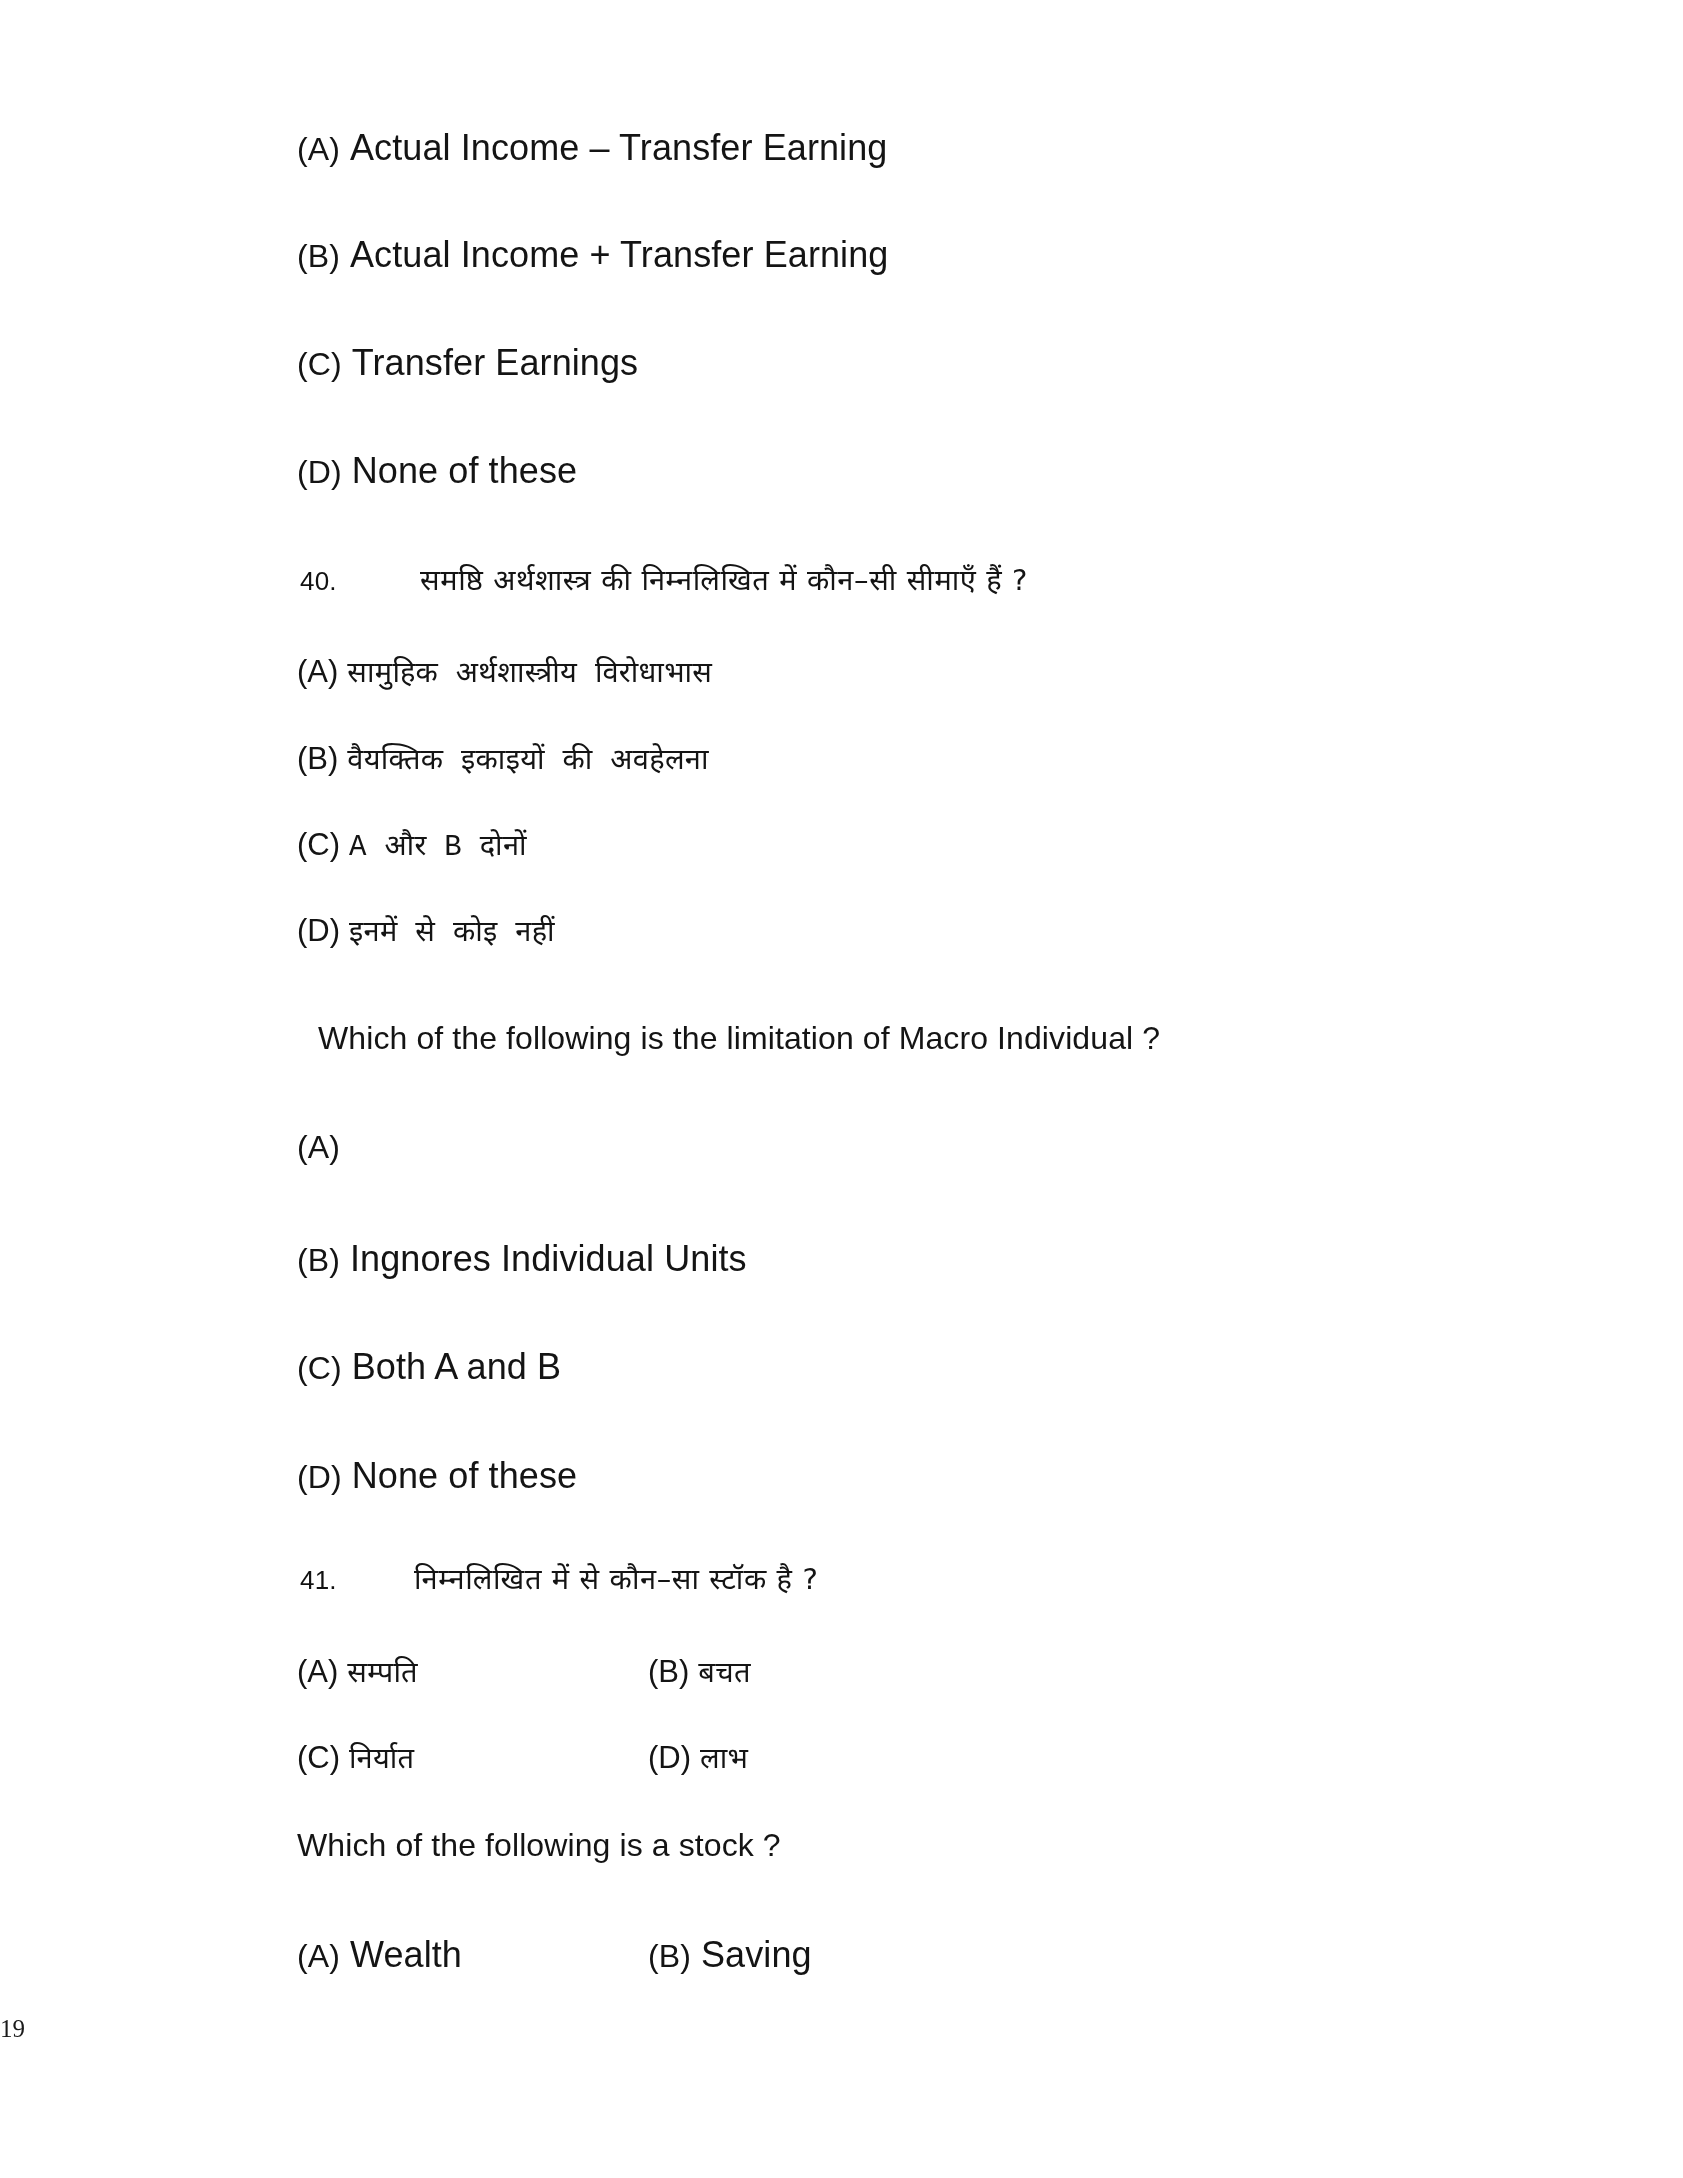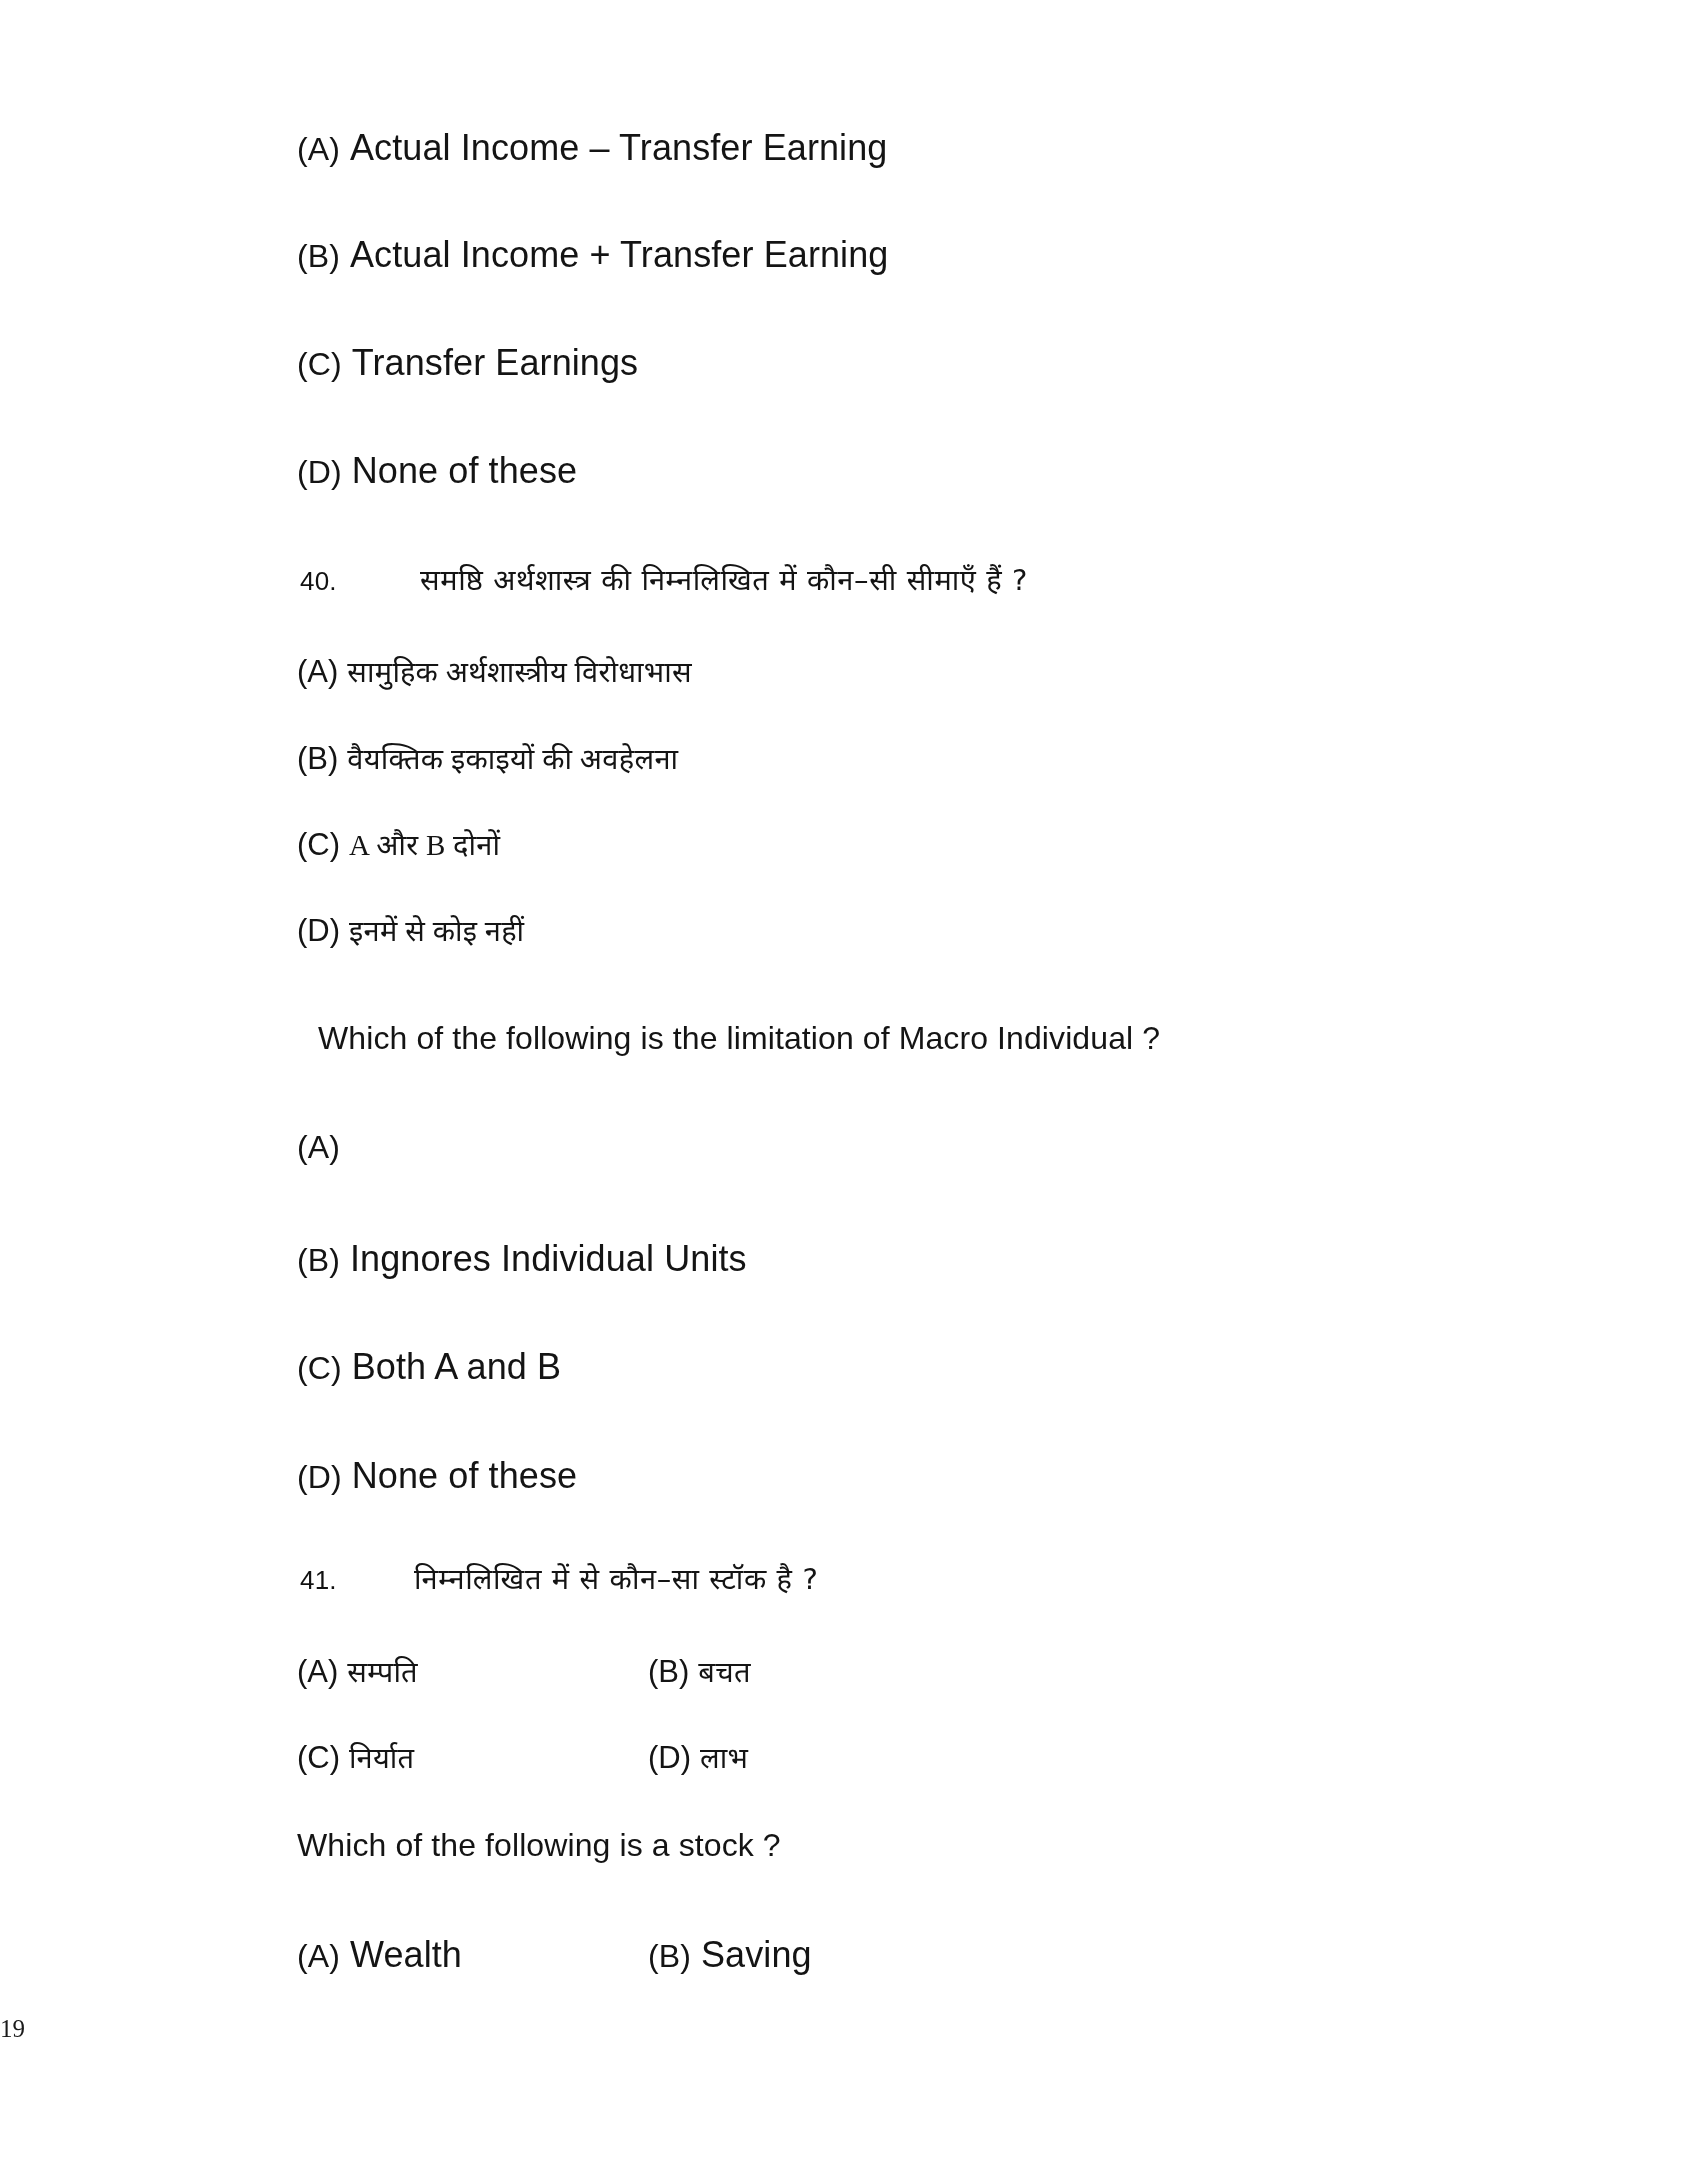--- a/index.html
+++ b/index.html
@@ -44,21 +44,21 @@
     font-weight: 400;
   }
 
   .qtext-en {
     font-size: 32px;
     letter-spacing: 0.1px;
     color: #141414;
   }
 
   .hi {
-    font-family: Liberation Serif, serif;
+    font-family: Liberation Mono, monospace;
     font-size: 29px;
     color: #141414;
     letter-spacing: 0.3px;
   }
 
   .hi-q {
     font-family: "DejaVu Sans", sans-serif;
     font-size: 29px;
     color: #141414;
     letter-spacing: 0.6px;

